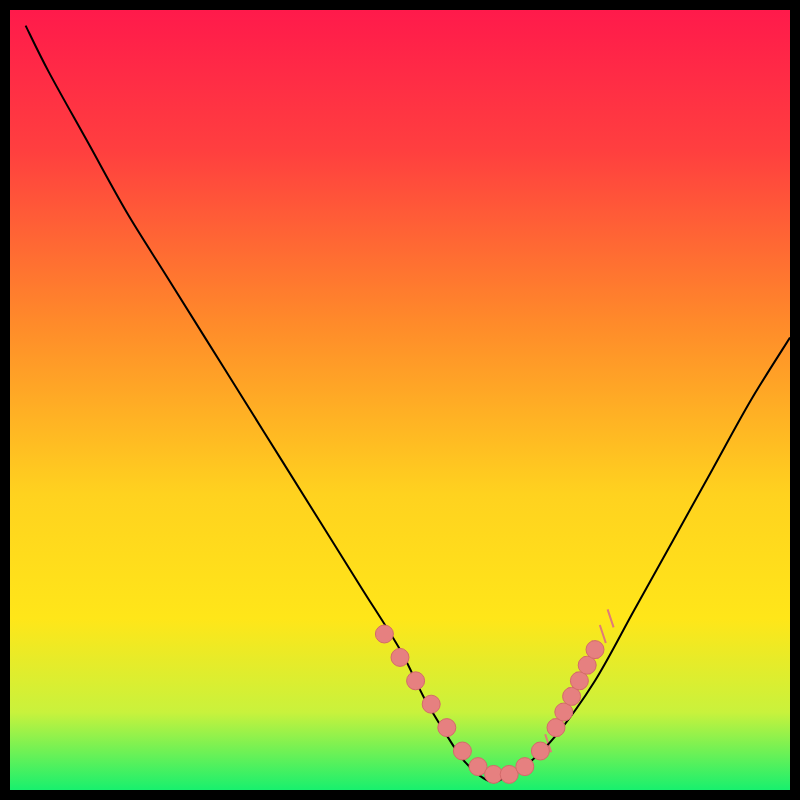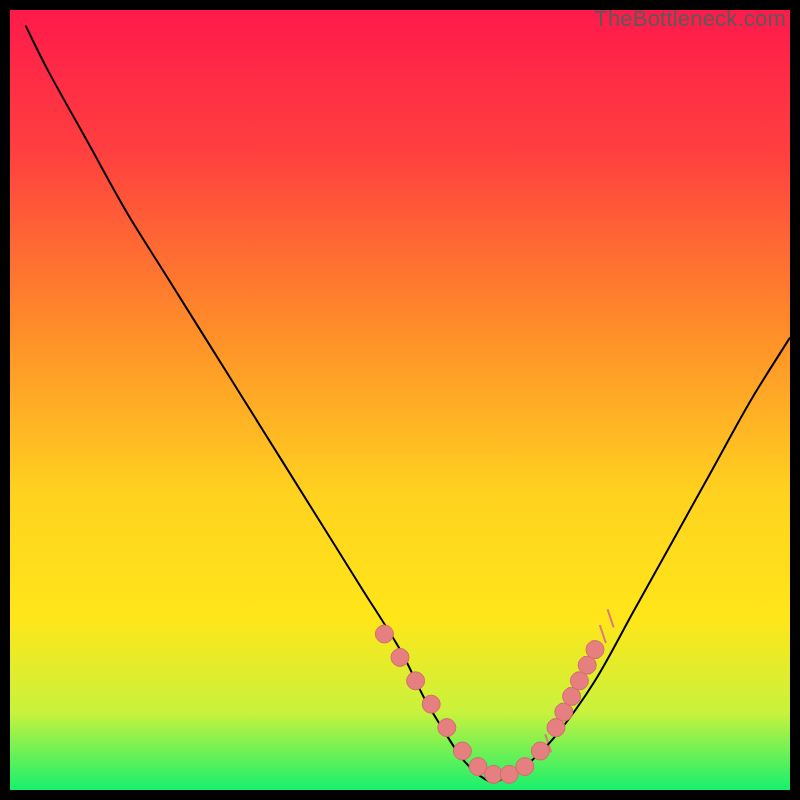--- a/index.html
+++ b/index.html
@@ -84,14 +84,13 @@
           <circle cx="530.4" cy="741.0" r="9" fill="#e68080" stroke="#d46a6a" stroke-width="1"></circle>
           <circle cx="546.0" cy="717.6" r="9" fill="#e68080" stroke="#d46a6a" stroke-width="1"></circle>
           <circle cx="553.8" cy="702.0" r="9" fill="#e68080" stroke="#d46a6a" stroke-width="1"></circle>
           <circle cx="561.6" cy="686.4" r="9" fill="#e68080" stroke="#d46a6a" stroke-width="1"></circle>
           <circle cx="569.4" cy="670.8" r="9" fill="#e68080" stroke="#d46a6a" stroke-width="1"></circle>
           <circle cx="577.2" cy="655.2" r="9" fill="#e68080" stroke="#d46a6a" stroke-width="1"></circle>
           <circle cx="585.0" cy="639.6" r="9" fill="#e68080" stroke="#d46a6a" stroke-width="1"></circle>
         </g>
     </svg>
   </div>
-  <div class="watermark">TheBottleneck.com</div>
 </div>
 
 </body></html>

